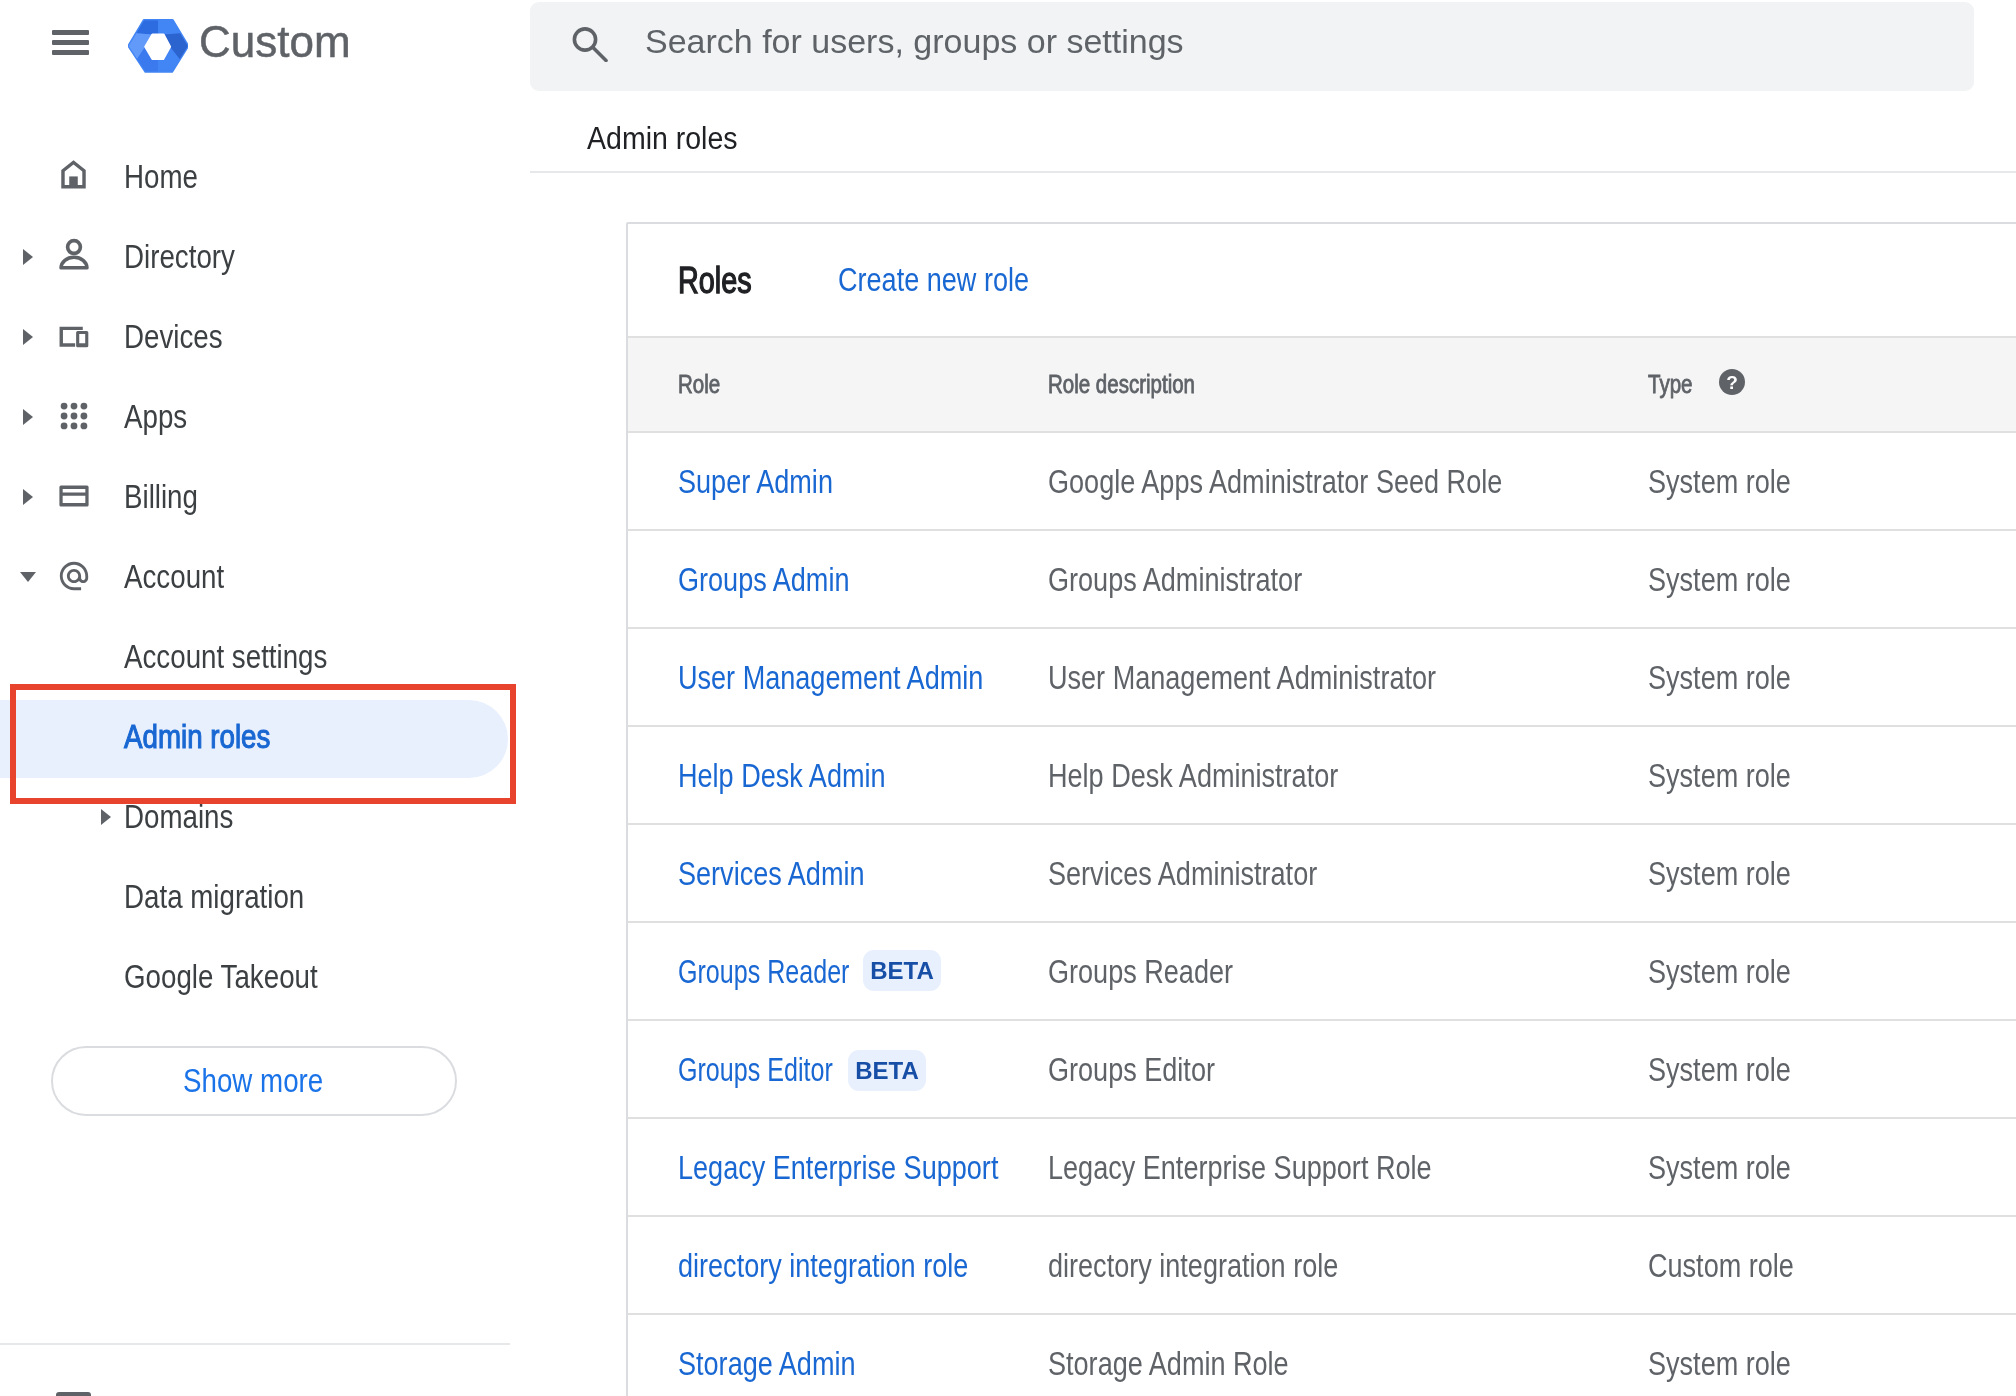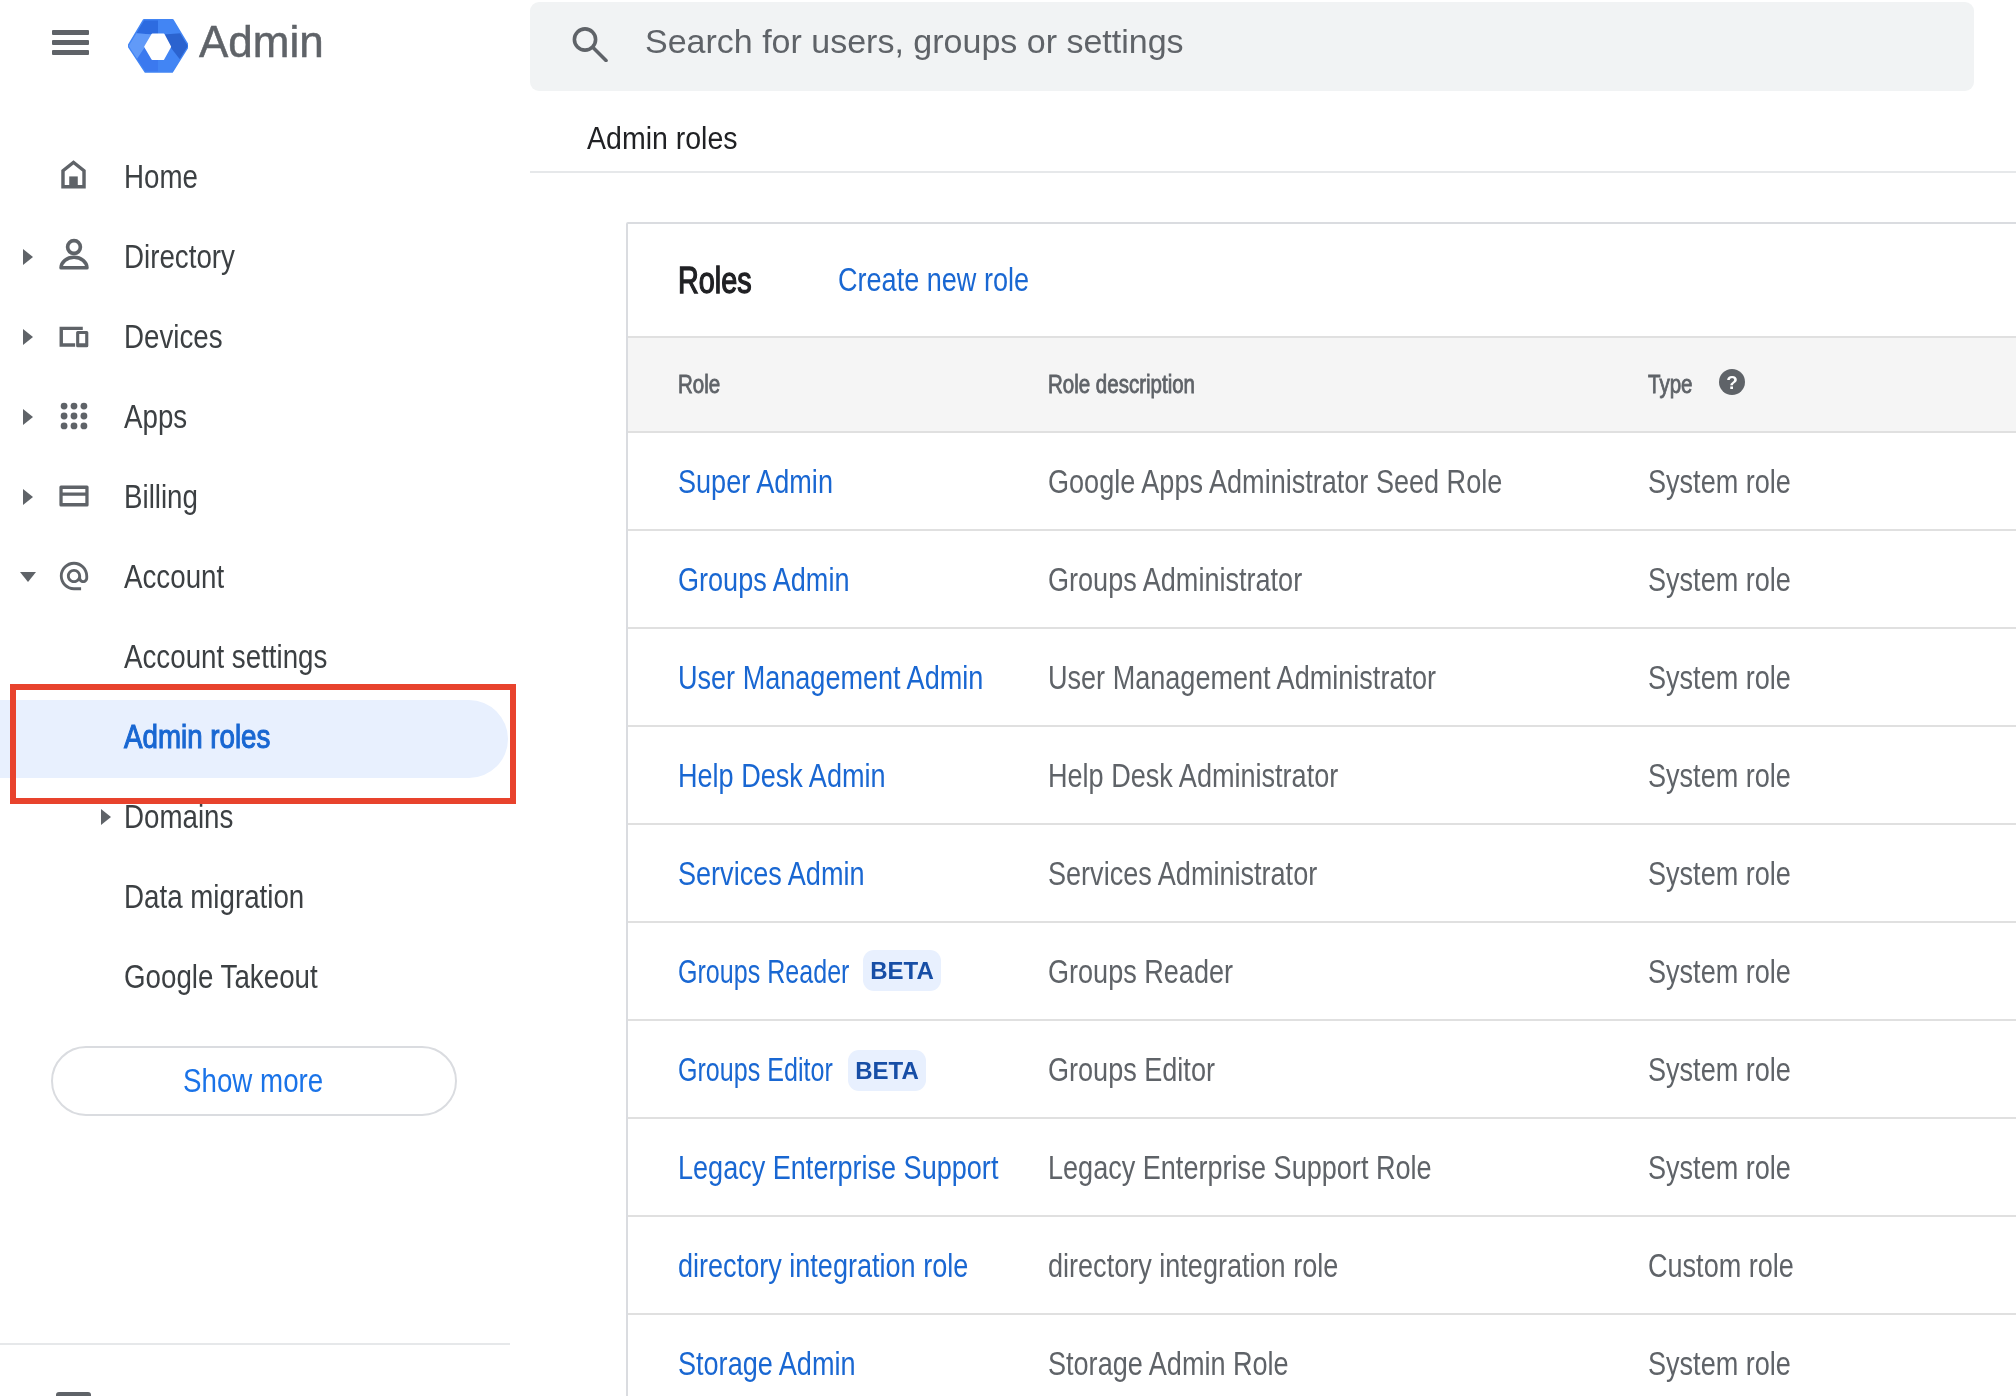--- a/index.html
+++ b/index.html
@@ -29,21 +29,21 @@
     </defs>
   <polygon points="0.6,31 16,5.2 44.5,5.2 60,31 44,56.6 17.5,56.6" fill="#4285f4" stroke="#4285f4" stroke-width="2.5" stroke-linejoin="round"></polygon>
   <g clip-path="url(#hexclip)">
     <polygon points="30,5.2 16,5.2 8.2,18.3 24.4,19.5 30,19.5" fill="#2d6be0"></polygon>
     <polygon points="8.2,18.3 0.6,31 8.9,44.3 17.2,31.8 24.4,19.5" fill="#619af8"></polygon>
     <polygon points="8.9,44.3 17.5,56.6 30,56.6 30,43.9 24.4,43.9 17.2,31.8" fill="#3b79ef"></polygon>
     <polygon points="52.3,18.2 60,31 52,44.5 42.1,31.8 35.6,19.5" fill="#2b63cf"></polygon>
   </g>
   <polygon points="17.2,31.8 24.4,19.5 35.6,19.5 42.1,31.8 35.3,43.9 24.4,43.9" fill="#fff" stroke="#fff" stroke-width="2" stroke-linejoin="round"></polygon>
 </svg>
-<div class="abs" style="left:199px;top:17px;font-size:44px;color:#5f6368;-webkit-text-stroke:0.5px;">Admin</div>
+<div class="abs" style="left:199px;top:17px;font-size:44px;color:#5f6368;-webkit-text-stroke:0.5px;">Custom</div>
 
 <div class="abs" style="left:530px;top:2px;width:1444px;height:89px;background:#f1f3f4;border-radius:9px;"></div>
 <svg class="abs" style="left:570px;top:24px;" width="38" height="38" viewBox="0 0 38 38">
   <circle cx="15" cy="15.5" r="10.6" fill="none" stroke="#5f6368" stroke-width="3.6"></circle>
   <line x1="23" y1="23.5" x2="36" y2="36.5" stroke="#5f6368" stroke-width="3.6" stroke-linecap="round"></line>
 </svg>
 <div class="t" style="left:645px;top:22px;font-size:34px;color:#5f6368;transform:none;">Search for users, groups or settings</div>
 
 <div class="t s92" style="left:587px;top:121px;font-size:31px;color:#202124;">Admin roles</div>
 <div class="abs" style="left:530px;top:171px;width:1486px;height:2px;background:#e6e8ea;"></div>

